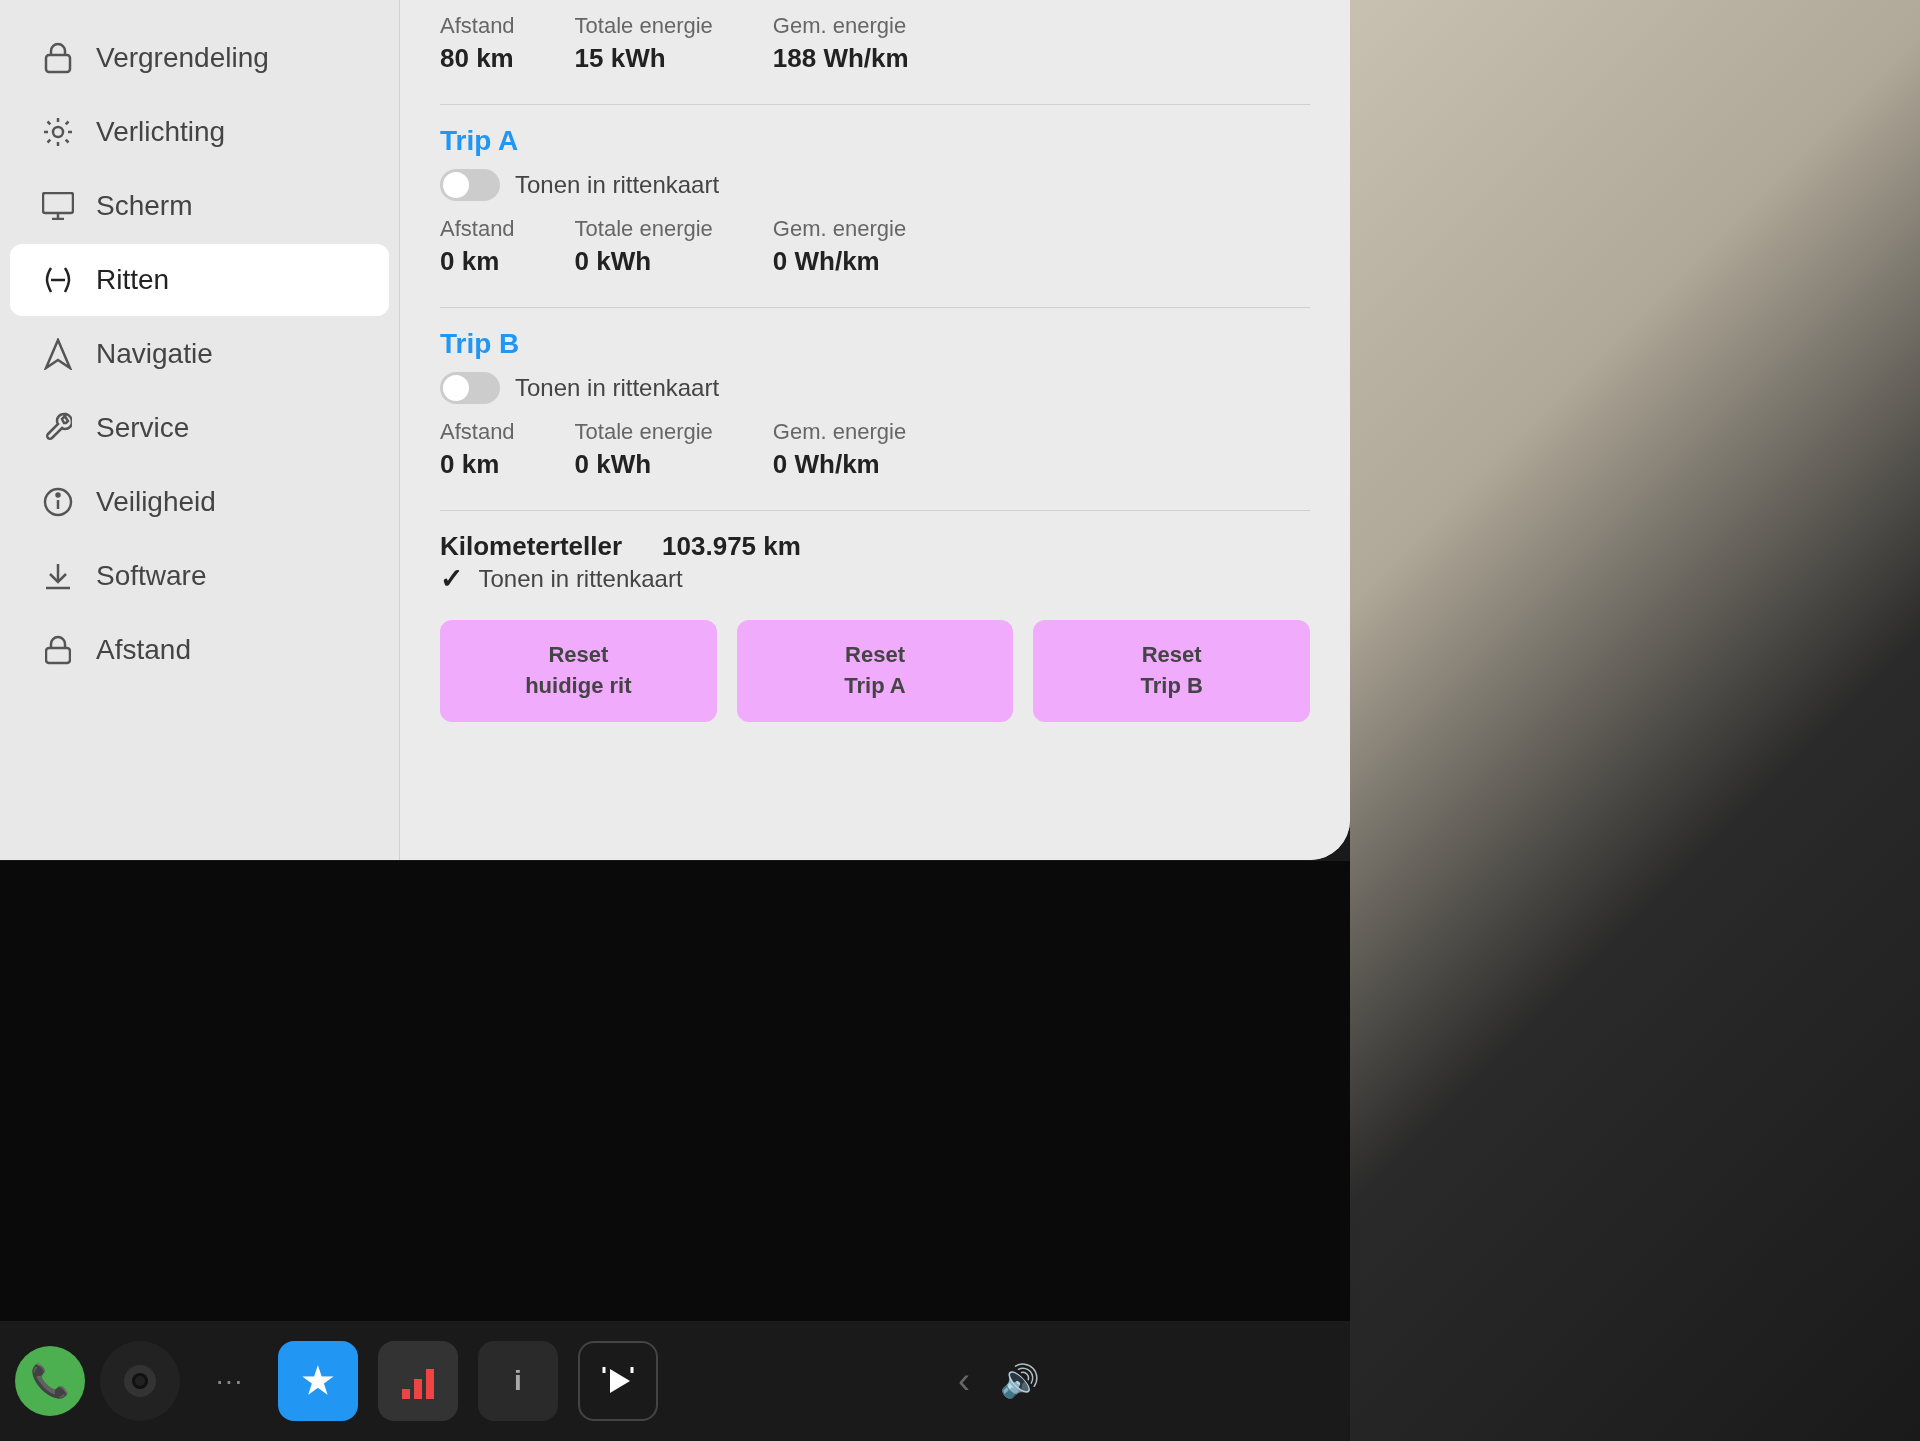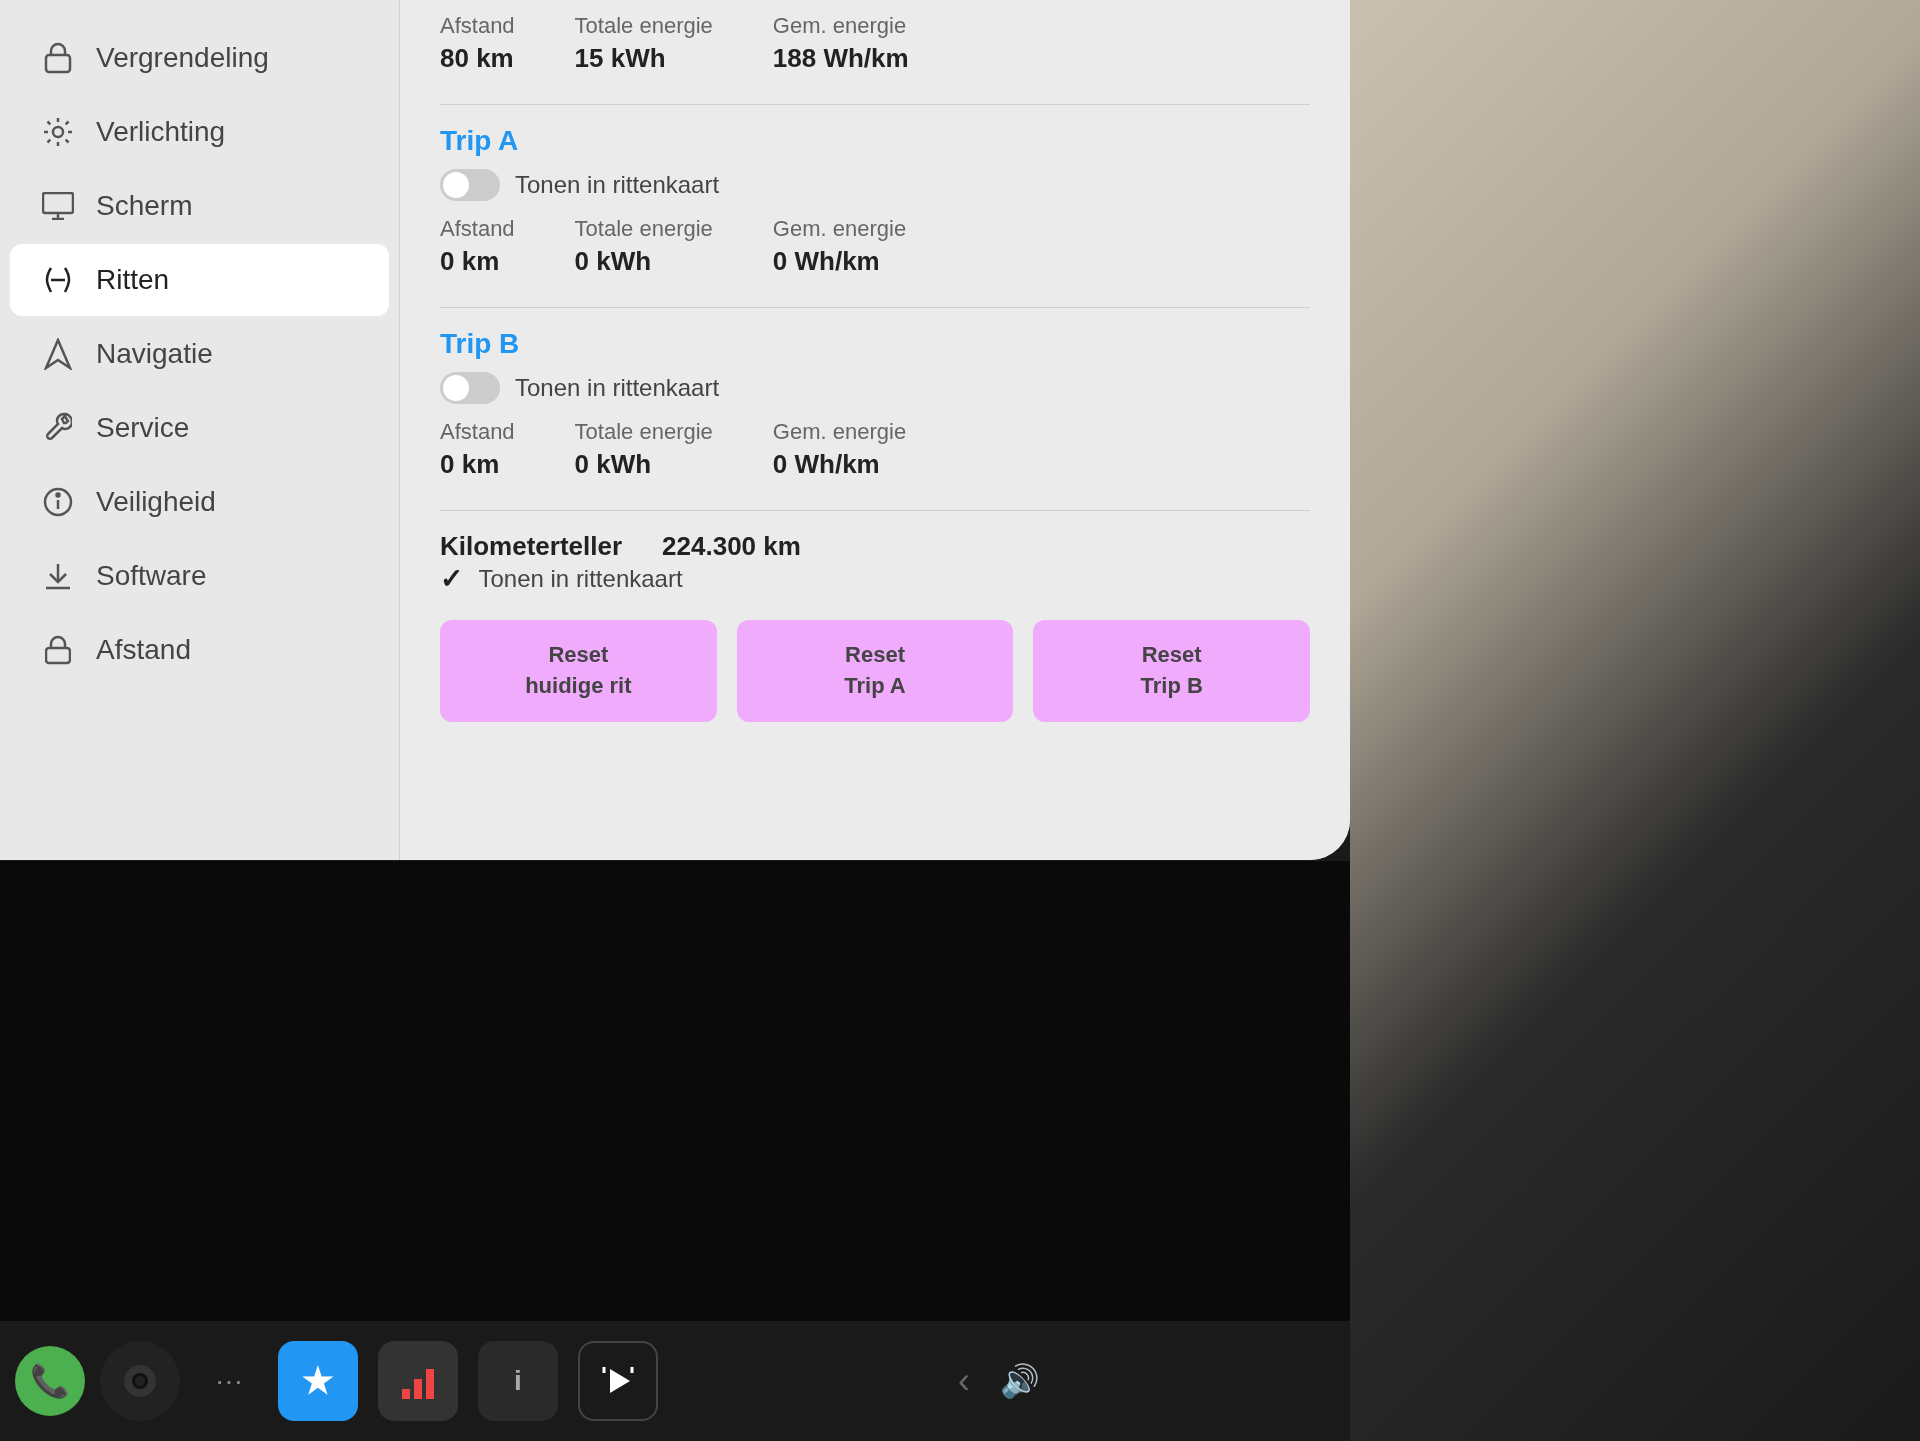--- a/index.html
+++ b/index.html
@@ -480,21 +480,21 @@
           <span class="stat-label">Gem. energie</span>
           <span class="stat-value">0 Wh/km</span>
         </div>
       </div>
     </div>
 
     <div class="divider"></div>
 
     <div class="odometer-row">
       <span class="odometer-label">Kilometerteller</span>
-      <span class="odometer-value">224.300 km</span>
+      <span class="odometer-value">103.975 km</span>
     </div>
 
     <div class="checkbox-row">
       <span class="checkmark">✓</span>
       <span class="checkbox-label">Tonen in rittenkaart</span>
     </div>
 
     <div class="buttons-row">
       <button class="reset-btn">Reset<br>huidige rit</button>
       <button class="reset-btn">Reset<br>Trip A</button>

